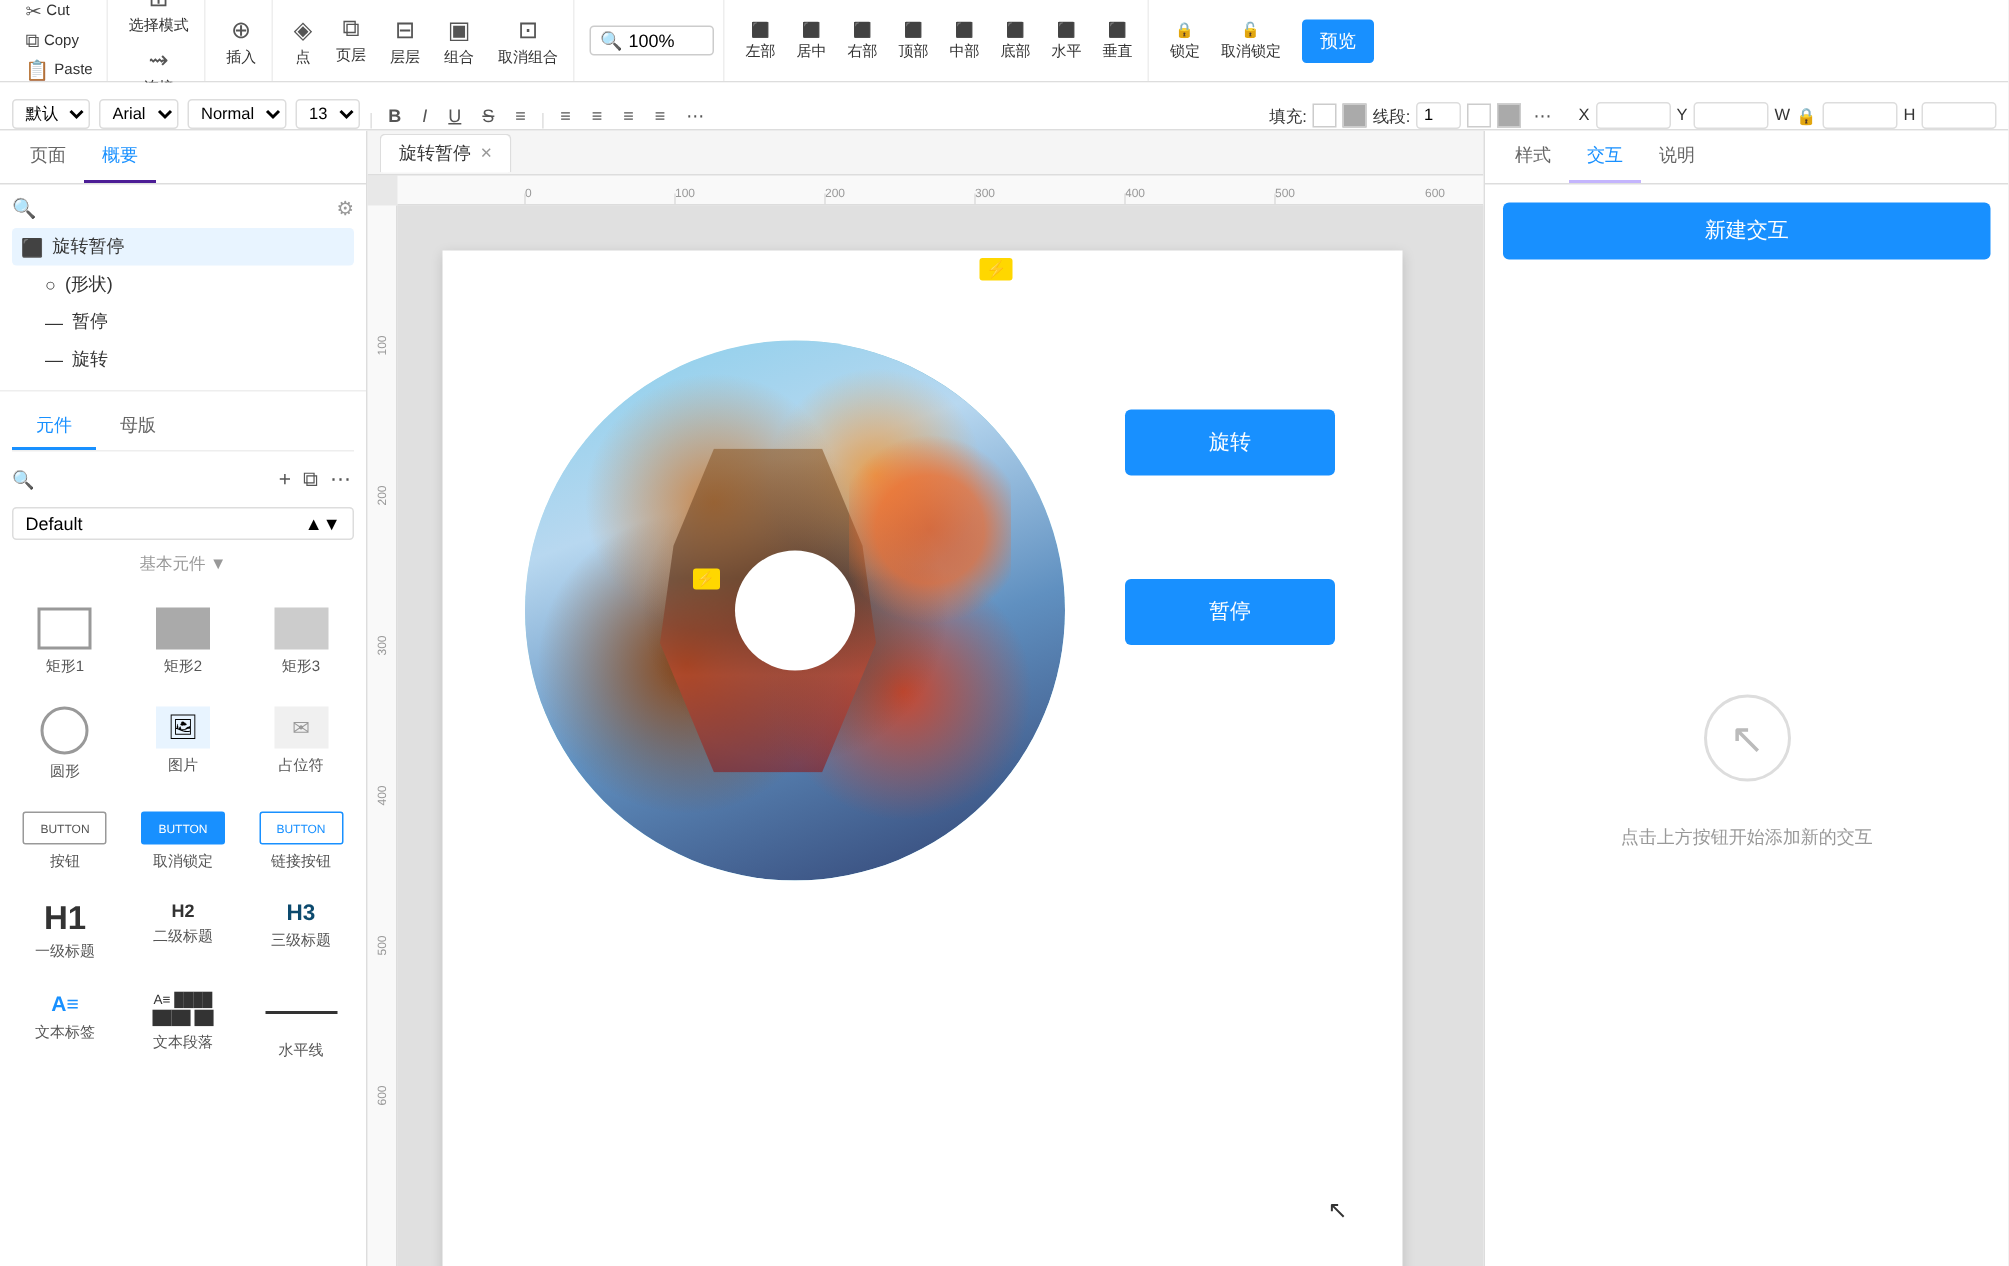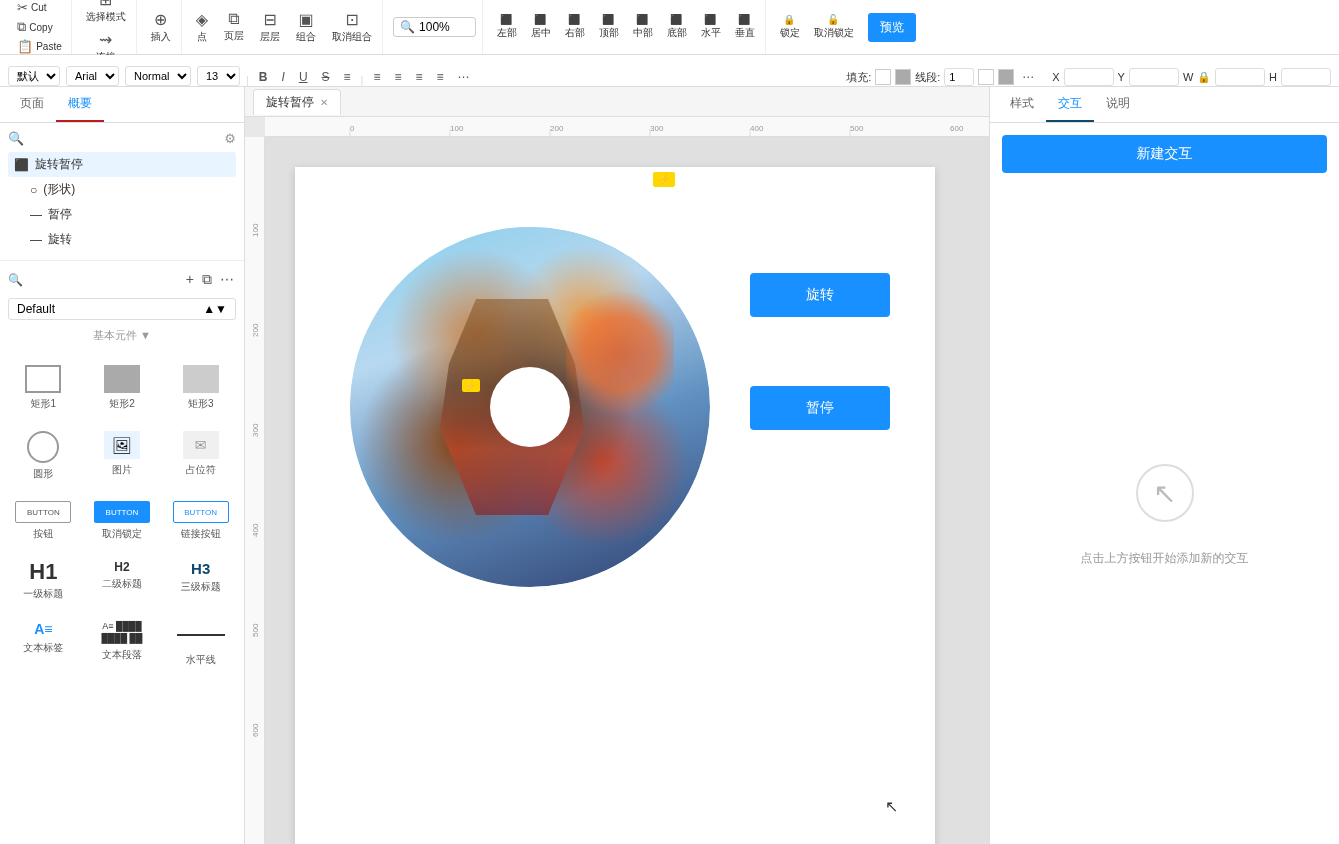--- a/index.html
+++ b/index.html
@@ -174,21 +174,21 @@
     }
     .sidebar-tab {
       padding: 8px 12px;
       font-size: 12px;
       color: #666;
       cursor: pointer;
       border-bottom: 2px solid transparent;
     }
     .sidebar-tab.active {
       color: #1890ff;
-      border-bottom: 2px solid #b91c1c;
+      border-bottom: 2px solid #4c1d95;
     }
 
     
     .layers-panel {
       padding: 8px;
       border-bottom: 1px solid #eee;
     }
     .layers-search-row {
       display: flex;
       align-items: center;
@@ -546,21 +546,21 @@
     }
     .right-tab {
       padding: 8px 12px;
       font-size: 12px;
       color: #666;
       cursor: pointer;
       border-bottom: 2px solid transparent;
     }
     .right-tab.active {
       color: #1890ff;
-      border-bottom: 2px solid #0c4a6e;
+      border-bottom: 2px solid #c4b5fd;
     }
     .new-interaction-btn {
       background: #1890ff;
       color: #fff;
       border: none;
       padding: 10px 0;
       font-size: 14px;
       cursor: pointer;
       text-align: center;
       margin: 12px;
@@ -783,20 +783,24 @@
         <span>—</span>
         <span>暂停</span>
       </div>
       <div class="layer-item layer-indent">
         <span>—</span>
         <span>旋转</span>
       </div>
     </div>
 
     <div class="elements-panel">
+      <div class="elements-tabs">
+        <div class="el-tab active">元件</div>
+        <div class="el-tab">母版</div>
+      </div>
 
       <div class="el-toolbar">
         <div class="el-search">
           <span>🔍</span>
         </div>
         <div class="el-actions">
           <span class="el-action-btn">+</span>
           <span class="el-action-btn">⧉</span>
           <span class="el-action-btn">⋯</span>
         </div>

